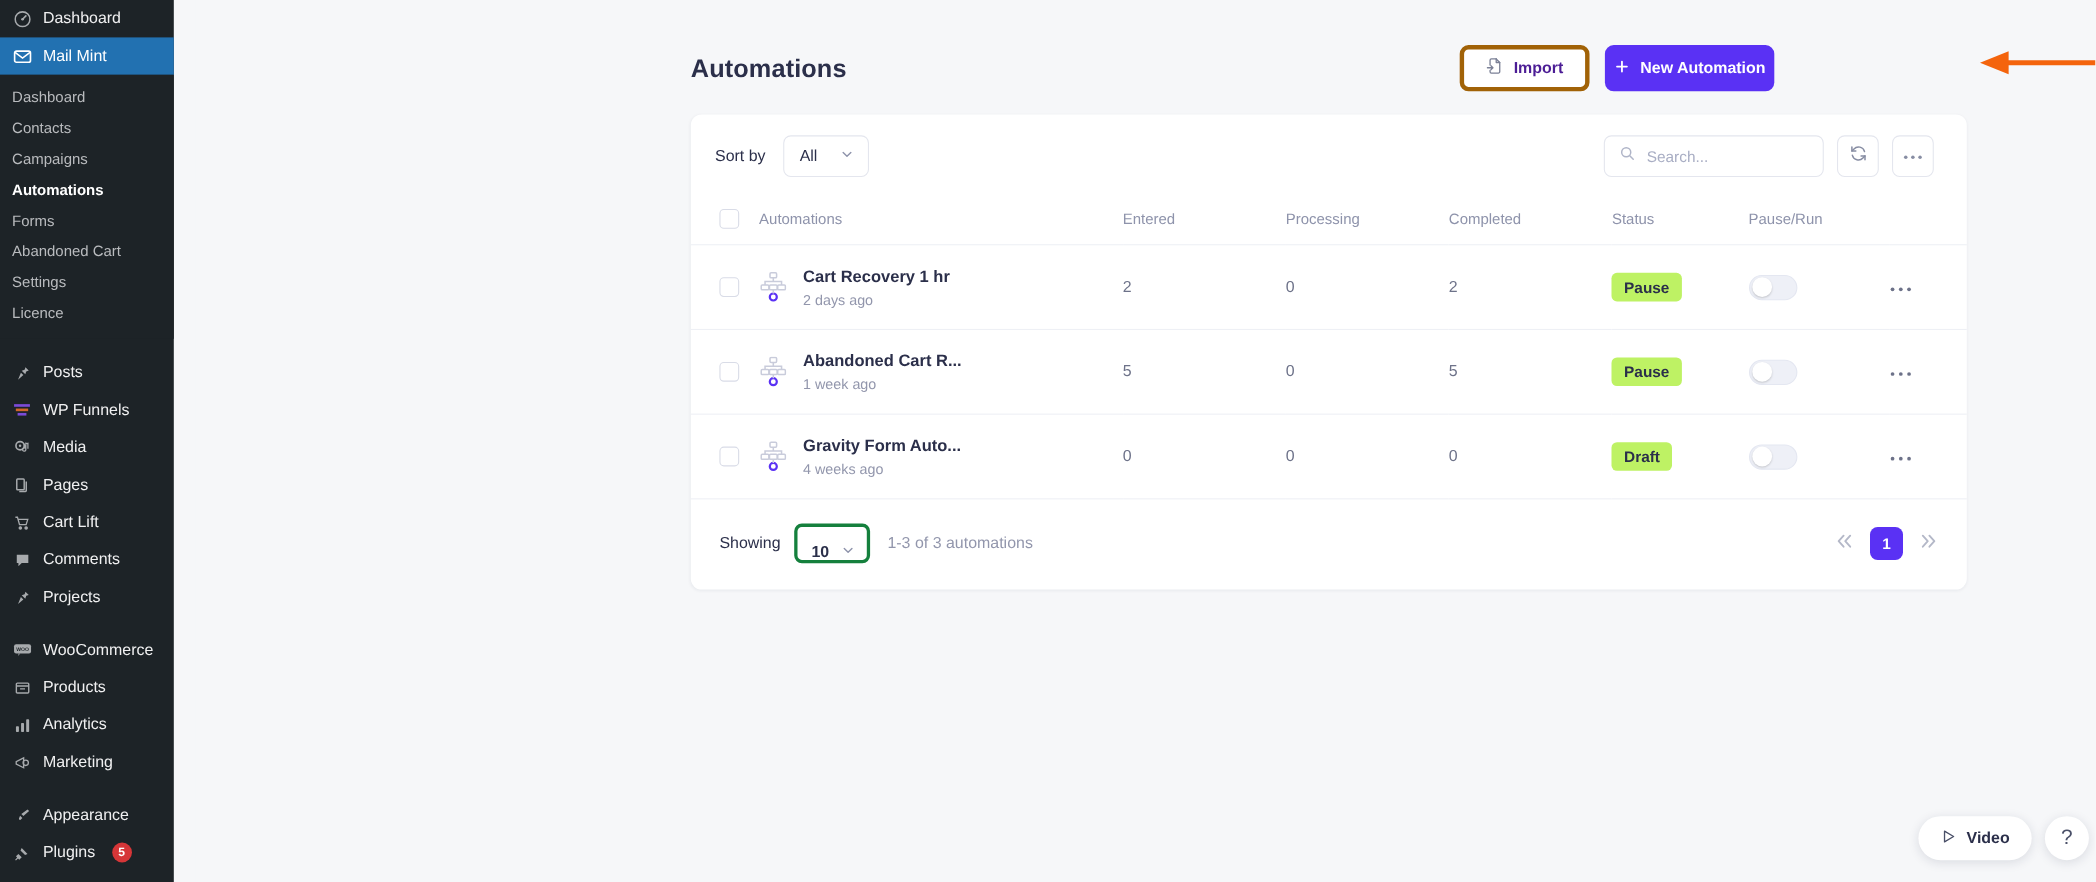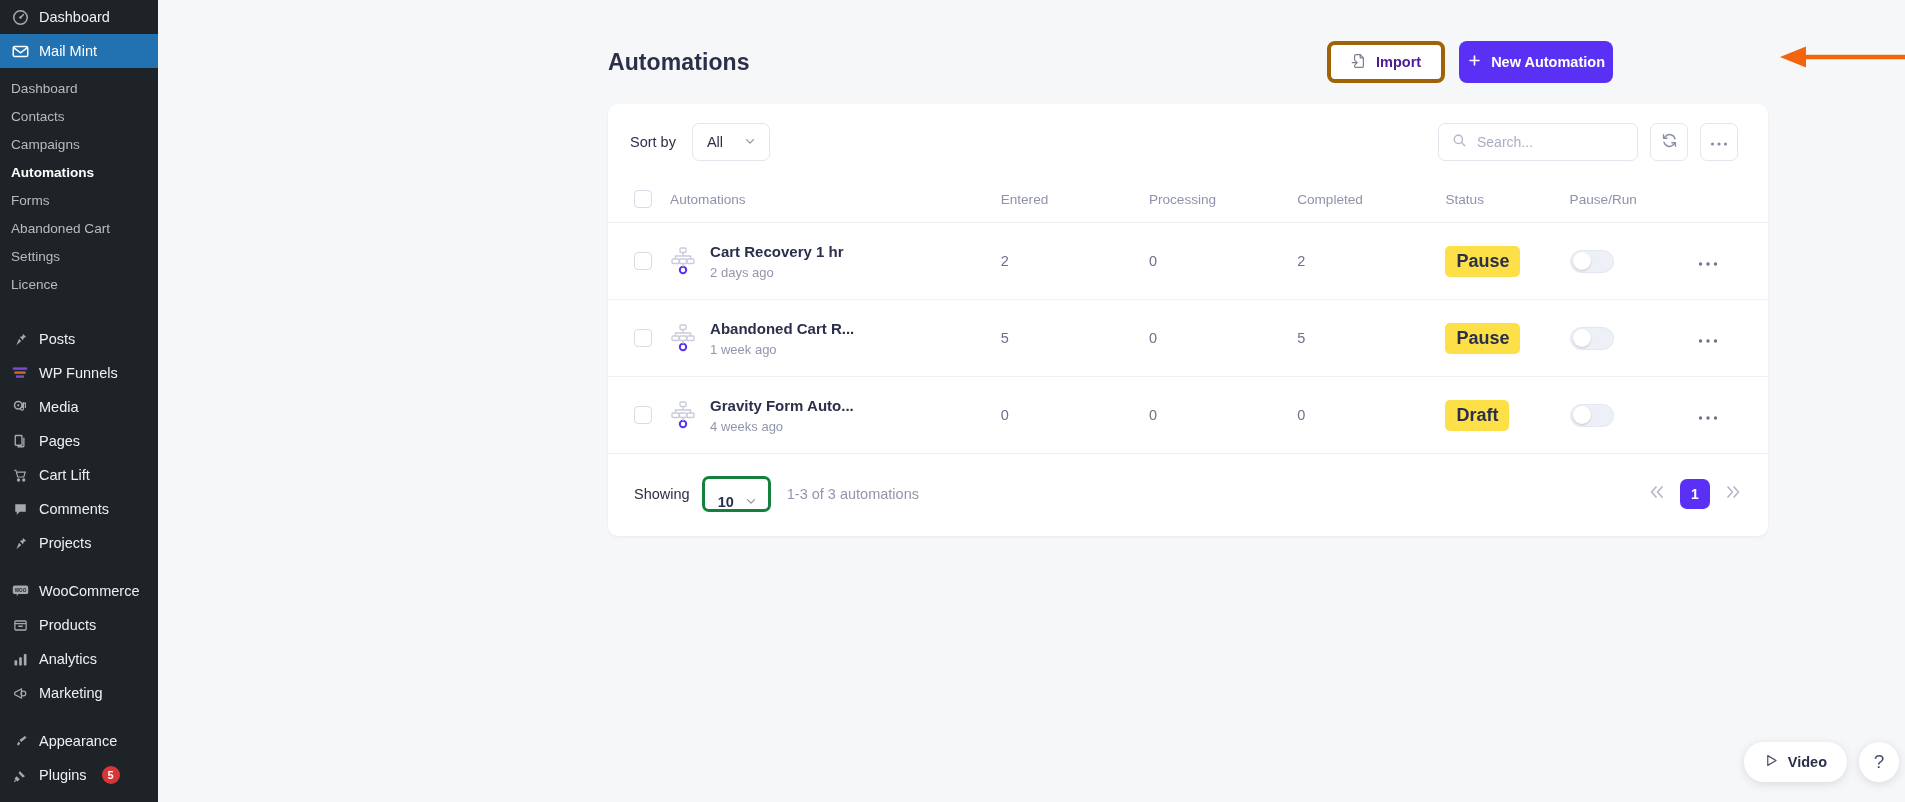--- a/index.html
+++ b/index.html
@@ -2,21 +2,21 @@
 <html><head>
 <meta charset="utf-8">
 <style>
   * { box-sizing: border-box; margin: 0; padding: 0; }
   html, body {
     width: 1905px; height: 802px;
     overflow: hidden;
     font-family: "Liberation Sans", sans-serif;
     background: #f6f7f9;
   }
-  .app { display: flex; width: 1905px; height: 802px; }
+  .app { display: flex; width: 1905px; height: 802px; gap: 20px; }
 
   
   .sidebar {
     width: 158px; min-width: 158px; height: 802px;
     background: #1d2327; color: #c3c4c7;
     font-size: 14px; padding-top: 0;
     position: relative;
   }
   .wp-row {
     display: flex; align-items: center; gap: 9px;
@@ -120,22 +120,22 @@
   .chk {
     width: 18px; height: 18px; border: 1px solid #d9dce7;
     border-radius: 4px; background: #fff; cursor: pointer; display: block;
   }
   .name-cell { display: flex; align-items: center; gap: 14px; }
   .auto-icon { width: 26px; min-width: 26px; height: 30px; display: flex; align-items: center; justify-content: center; }
   .name-main { font-size: 15px; font-weight: 700; color: #2b2f4a; line-height: 1.35; }
   .name-sub { font-size: 13px; color: #9296ac; margin-top: 3px; }
   .num-cell { font-size: 14.5px; color: #6d7289; }
   .status-badge {
-    display: inline-block; background: #fde047; color: #2b2f4a;
-    font-size: 18px; font-weight: 700; border-radius: 5px;
+    display: inline-block; background: #bef264; color: #2b2f4a;
+    font-size: 14px; font-weight: 700; border-radius: 5px;
     padding: 5px 11px;
   }
   .toggle {
     width: 44px; height: 23px; border-radius: 12px;
     background: #eef0f7; border: 1px solid #e4e7f1;
     position: relative; cursor: pointer; display: block;
   }
   .toggle::after {
     content: ""; position: absolute; left: 2px; top: 1.5px;
     width: 18px; height: 18px; border-radius: 50%;

